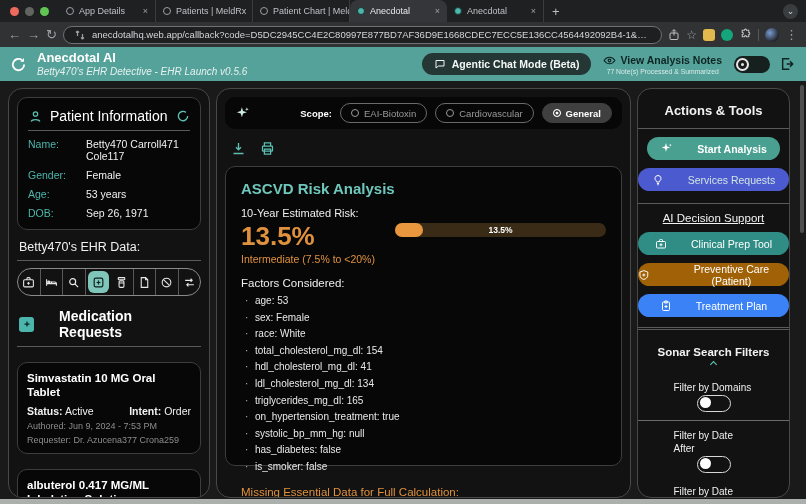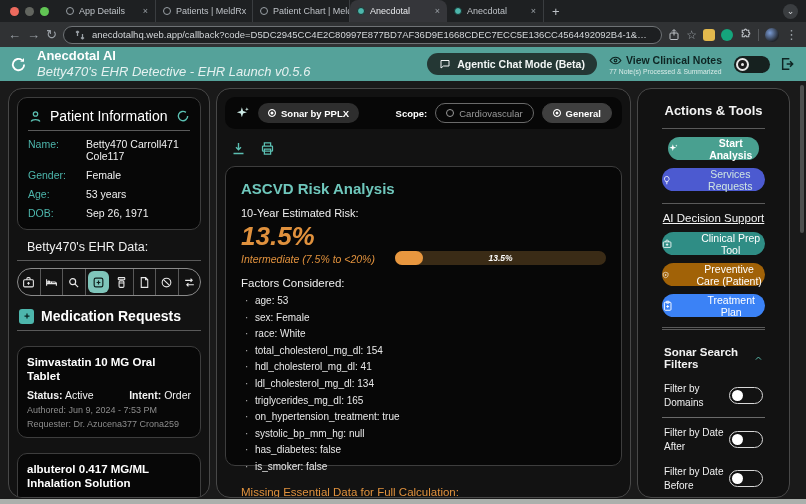--- a/index.html
+++ b/index.html
@@ -26,55 +26,55 @@
   .urlbar .url { overflow:hidden; text-overflow:ellipsis; }
   .ext { width:12px; height:12px; flex:none; }
   .ext-note { background:#e3b94d; border-radius:3px; }
   .ext-green { background:#15a57c; border-radius:50%; }
   .avatar { width:14px; height:14px; border-radius:50%; background:radial-gradient(circle at 35% 35%, #7a9bd4, #22262c 70%); flex:none; }
   .tdiv { width:1px; height:12px; background:#55585b; }
 
   
   .appheader { position:absolute; left:0; top:47px; width:806px; height:34px; background:#55a29a; display:flex; align-items:center; padding:0 10px; color:#fff; }
   .ah-title { font-size:13px; font-weight:bold; line-height:1.15; }
-  .ah-sub { font-size:13px; font-style:italic; opacity:.85; }
+  .ah-sub { font-size:10px; font-style:italic; opacity:.85; }
   .chatpill { margin-left:auto; background:#243734; border-radius:13px; height:22px; display:flex; align-items:center; gap:6px; padding:0 12px; font-size:10.5px; font-weight:bold; color:#f2f6f5; }
   .notes { margin-left:12px; text-align:center; color:#0e2523; }
   .notes .n1 { font-size:10.5px; font-weight:bold; display:flex; align-items:center; gap:4px; }
   .notes .n2 { font-size:6.8px; color:rgba(240,248,246,.85); margin-top:1px; }
   .hdr-toggle { margin-left:12px; width:36px; height:17px; border-radius:9px; background:#16211f; position:relative; flex:none; }
   .hdr-toggle .knob { position:absolute; left:2px; top:2px; width:13px; height:13px; border-radius:50%; background:#1c1c1c; border:2px solid #e8e8e8; }
   .hdr-toggle .knob::after { content:""; position:absolute; left:3px; top:3px; width:3px; height:3px; border-radius:50%; background:#e8e8e8; }
   .logout { margin-left:10px; color:#0e2523; }
 
   
   .panel { position:absolute; background:#121212; border:1px solid #484848; border-radius:14px; overflow:hidden; }
   #left-panel  { left:8px;  top:88px; width:202px; height:410px; padding:8px; }
   #center-panel{ left:216px; top:88px; width:415px; height:410px; padding:8px; }
-  #right-panel { left:637px; top:88px; width:153px; height:410px; padding:10px 24px; }
+  #right-panel { left:637px; top:88px; width:153px; height:410px; padding:10px 0; }
   .vscroll { position:absolute; right:2px; top:85px; width:4px; height:148px; border-radius:2px; background:#4d4f4e; }
   .bottomstrip { position:absolute; left:0; bottom:0; width:806px; height:5px; background:#abb0ac; }
 
   .card { background:#070707; border:1px solid #3d3d3d; border-radius:10px; }
   .hr { border:none; border-top:1px solid #5a5a5a; margin:6px 0; }
 
   
   .pi-card { padding:10px; }
   .pi-head { display:flex; align-items:center; gap:7px; color:#fff; font-size:14px; font-weight:normal; }
   .pi-head .ref { margin-left:auto; color:#5bc0b2; }
   .teal-ic { color:#5bc0b2; }
   .pi-row { display:flex; font-size:10.5px; margin-top:7px; }
   .pi-row .lab { color:#4db6ac; width:58px; flex:none; }
   .pi-row .val { color:#f0f0f0; }
-  .ehr-title { color:#f0f0f0; font-size:12.5px; margin:10px 10px 0; }
+  .ehr-title { color:#f0f0f0; font-size:12.5px; margin:10px 2px 0; }
   .iconrow { margin-top:7px; border:1px solid #8a8a8a; border-radius:15px; height:28px; display:flex; overflow:hidden; }
   .iconcell { flex:1; display:flex; align-items:center; justify-content:center; color:#e8e8e8; border-right:1px solid #585858; }
   .iconcell:last-child { border-right:none; }
   .iconcell.sel { background:#7fc5ba; color:#10211e; border-radius:6px; margin:2px; border-right:none; }
-  .med-head { display:flex; align-items:center; gap:7px; color:#fff; font-size:14px; font-weight:bold; margin:12px 2px 0; }
+  .med-head { display:flex; align-items:center; gap:25px; color:#fff; font-size:14px; font-weight:bold; margin:12px 2px 0; }
   .medkit-badge { width:15px; height:15px; background:#4db6ac; border-radius:3px; display:flex; align-items:center; justify-content:center; color:#072421; }
   .med-card { padding:8px 9px; margin-top:15px; }
   .med-name { color:#fff; font-size:11.5px; font-weight:bold; line-height:1.25; }
   .med-si { display:flex; justify-content:space-between; color:#f2f2f2; font-size:10.5px; margin-top:5px; }
   .med-si b { font-weight:bold; }
   .med-meta { color:#8d8d8d; font-size:9px; margin-top:4px; }
 
   
   .sonarbar { background:#070707; border-radius:10px; height:32px; display:flex; align-items:center; gap:8px; padding:0 10px; }
   .sparkle { color:#cdeae5; }
@@ -82,21 +82,21 @@
   .pill-model { background:#2e2e2e; color:#fff; font-weight:bold; }
   .scopelab { margin-left:auto; color:#fff; font-size:9.5px; font-weight:bold; }
   .pill-scope { border:1px solid #6a6a6a; color:#9a9a9a; }
   .pill-scope.sel { background:#3f3f3f; border-color:#3f3f3f; color:#fff; font-weight:bold; }
   .radio { width:8px; height:8px; border-radius:50%; border:1.5px solid currentColor; flex:none; }
   .radio.on { background:currentColor; box-shadow:inset 0 0 0 1.5px #2e2e2e; }
   .ctr-icons { display:flex; gap:14px; margin:12px 6px 10px; color:#5bbfb2; }
   .ascvd { padding:13px 15px; height:300px; }
   .ascvd-title { color:#6fc7bc; font-size:15px; font-weight:bold; }
   .risk-label { color:#eee; font-size:11px; margin-top:10px; }
-  .risk-flex { display:flex; align-items:flex-end; gap:20px;font-style:italic; }
+  .risk-flex { display:flex; align-items:flex-start; gap:20px; }
   .risk-big { color:#e0913d; font-size:26px; font-weight:bold; margin-top:2px; }
   .risk-cat { color:#e0913d; font-size:10.5px; margin-top:1px; }
   .riskbar { flex:1; height:14px; border-radius:7px; background:#3a2b16; position:relative; margin-top:4px; }
   .riskbar .fill { position:absolute; left:0; top:0; bottom:0; border-radius:7px; background:#e8973f; }
   .riskbar .blab { position:absolute; left:0; right:0; top:0; bottom:0; display:flex; align-items:center; justify-content:center; color:#fff; font-size:8.5px; font-weight:bold; }
   .factors-title { color:#eee; font-size:11.5px; margin-top:12px; }
   .factors { list-style:none; margin-top:4px; }
   .factors li { color:#e9e9e9; font-size:10px; line-height:1.66; padding-left:14px; position:relative; }
   .factors li::before { content:"·"; position:absolute; left:4px; color:#bbb; }
   .missing-title { color:#e0913d; font-size:11.5px; margin-top:10px; }
@@ -104,23 +104,23 @@
   
   .rp-title { color:#f2f2f2; font-size:13px; font-weight:bold; text-align:center; margin-top:4px; }
   .rp-sub { color:#f2f2f2; font-size:11.5px; text-align:center; margin:8px 0 2px;text-decoration:underline; }
   .btn { border:none; border-radius:15px; height:23px; width:100%; display:flex; align-items:center; justify-content:center; gap:24px; color:#fff; font-size:10.5px; font-family:inherit; margin-top:8px; }
   .btn-start { background:#49a090; font-weight:bold; width:88%; margin-left:6%; }
   .btn-serv { background:#4c5ad0; color:#cfe5e1; }
   .btn-clin { background:#2f8d85; }
   .btn-prev { background:#a16207; }
   .btn-treat { background:#3b82f6; }
   .dbl { border-top:1px solid #5a5a5a; border-bottom:1px solid #5a5a5a; height:3px; margin:10px 0 6px; }
-  .filt-head { display:flex; align-items:center; justify-content:space-between; color:#f2f2f2; font-size:11.5px; font-weight:bold; margin:16px 2px 6px; }
+  .filt-head { display:flex; align-items:center; justify-content:space-between; color:#f2f2f2; font-size:11.5px; font-weight:bold; margin:16px 2px 6px;flex-direction:column; }
   .filt-head .chev { color:#5bc0b2; }
-  .filt-row { display:flex; align-items:center; justify-content:space-between; padding:6px 2px; }
+  .filt-row { display:flex; align-items:center; justify-content:space-between; padding:6px 2px;flex-direction:column; }
   .filt-row .flab { color:#f0f0f0; font-size:10px; line-height:1.35; width:80px; }
   .toggle { width:34px; height:17px; border-radius:9px; border:1.5px solid #d8d8d8; position:relative; flex:none; }
   .toggle .tknob { position:absolute; left:2px; top:1.5px; width:11px; height:11px; border-radius:50%; background:#fff; }
   .fdiv { border:none; border-top:1px solid #6a6a6a; margin:2px 0; }
 </style>
 </head>
 <body>
 
 <div class="tabbar">
   <div class="lights">
@@ -196,21 +196,21 @@
         <path d="M4 5h16v11H9l-5 4z"></path>
       </svg>
     <span>Agentic Chat Mode (Beta)</span>
   </div>
   <div class="notes">
     <div class="n1">
       <svg width="13" height="13" viewBox="0 0 24 24" fill="none" stroke="#0e2523" stroke-width="2">
           <path d="M2 12s4-6 10-6 10 6 10 6-4 6-10 6-10-6-10-6z"></path>
           <circle cx="12" cy="12" r="2.5"></circle>
         </svg>
-      <span>View Clinical Notes</span>
+      <span>View Analysis Notes</span>
     </div>
     <div class="n2">77 Note(s) Processed &amp; Summarized</div>
   </div>
   <div class="hdr-toggle">
       <div class="knob"></div>
     </div>
   <svg class="logout" width="16" height="16" viewBox="0 0 24 24" fill="none" stroke="currentColor" stroke-width="2.2">
       <path d="M3 4h11v16H3z" opacity="0"></path>
       <path d="M14 4H4v16h10"></path>
       <path d="M15 8l4 4-4 4M19 12h-9"></path>
@@ -333,25 +333,25 @@
   </div>
 
 </div>
 
 <div class="panel" id="center-panel">
   <div class="sonarbar">
     <svg class="sparkle" width="15" height="15" viewBox="0 0 24 24" fill="currentColor">
         <path d="M11 2l1.9 6.1L19 10l-6.1 1.9L11 18l-1.9-6.1L3 10l6.1-1.9z"></path>
         <path d="M19 2l.8 2.2L22 5l-2.2.8L19 8l-.8-2.2L16 5l2.2-.8z"></path>
       </svg>
-    <div class="pill pill-model">
-      <span class="radio on"></span>
-      <span>Sonar by PPLX</span>
-    </div>
     <span class="scopelab">Scope:</span>
+    <div class="pill pill-scope">
+      <span class="radio"></span>
+      <span>EAI-Biotoxin</span>
+    </div>
     <div class="pill pill-scope">
       <span class="radio"></span>
       <span>Cardiovascular</span>
     </div>
     <div class="pill pill-scope sel">
       <span class="radio on"></span>
       <span>General</span>
     </div>
   </div>
 

